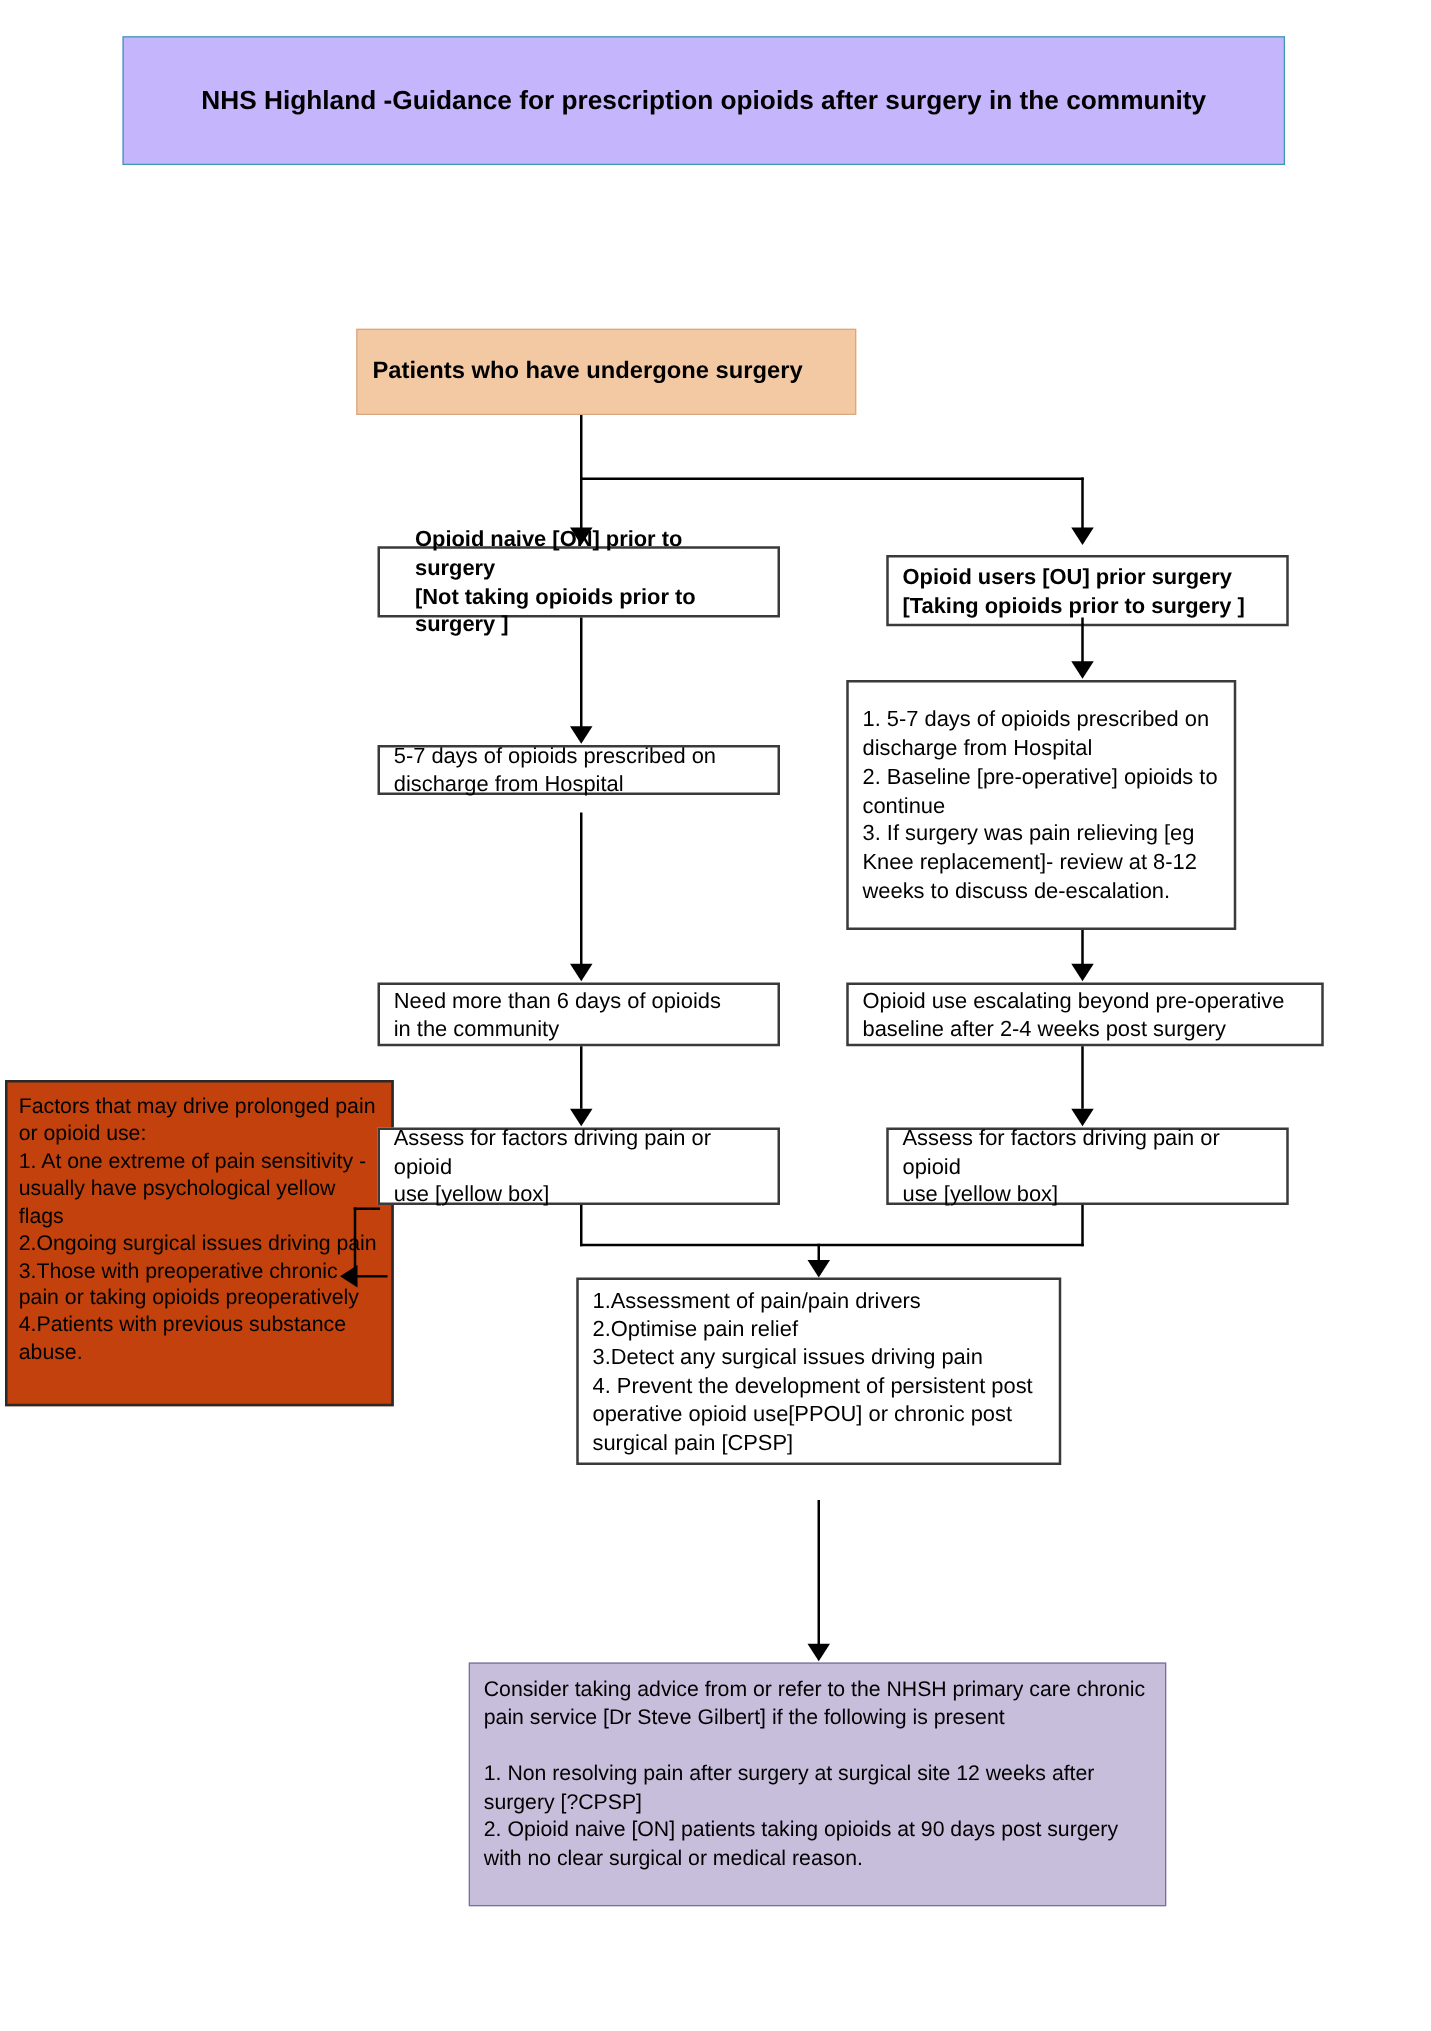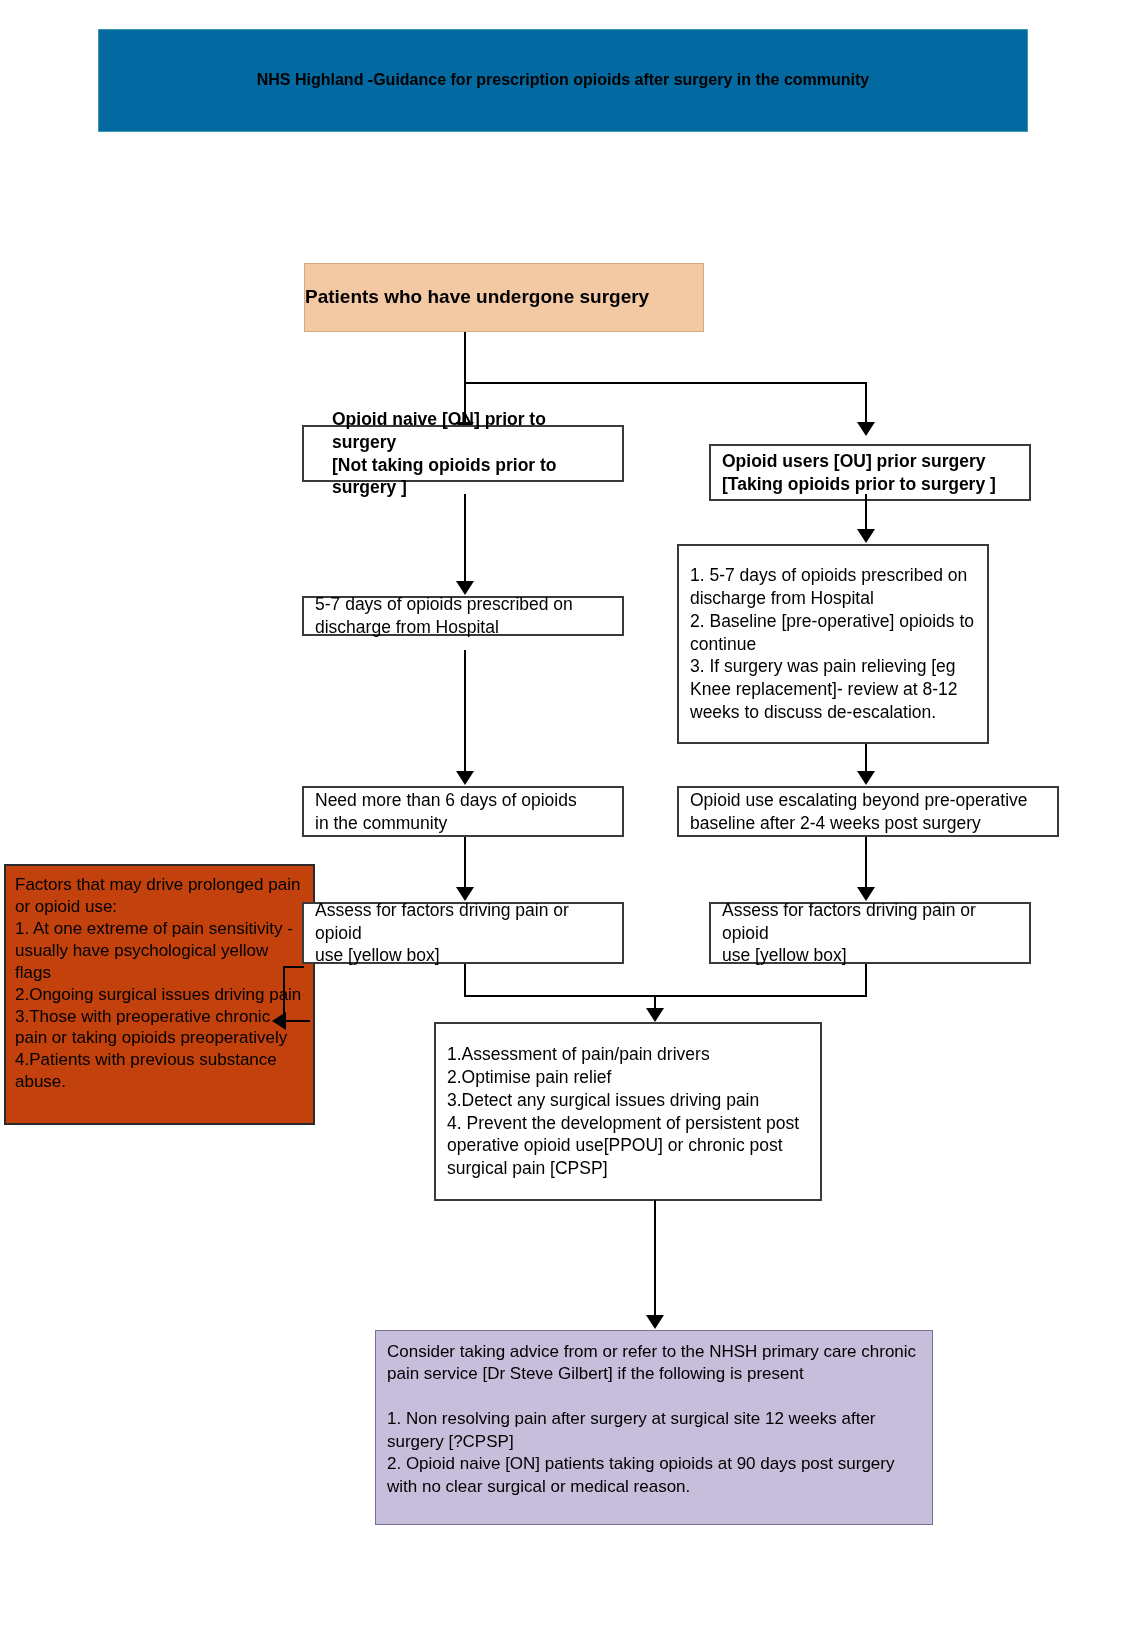--- a/index.html
+++ b/index.html
@@ -29,65 +29,66 @@
     line-height: 1.30;
     white-space: pre-line;
   }
 
   
   #title-banner {
     left: 98px;
     top: 29px;
     width: 930px;
     height: 103px;
-    background: #0369a1;
+    background: #c4b5fd;
     border: 1px solid #3a9ab3;
     display: flex;
     align-items: center;
     justify-content: center;
     text-align: center;
     padding: 0 24px;
     font-weight: bold;
-    font-size: 16px;
+    font-size: 21px;
     white-space: normal;
   }
 
   
   #start-node {
-    left: 304px;
+    left: 285px;
     top: 263px;
     width: 400px;
     height: 69px;
     background: #f3c9a4;
     border: 1px solid #d9a87e;
     display: flex;
     align-items: center;
+    padding-left: 12px;
     font-weight: bold;
     font-size: 19px;
   }
 
   
   .box {
     background: #ffffff;
     padding: 10px 11px;
     display: flex;
     flex-direction: column;
     justify-content: center;
   }
   .box.bold { font-weight: bold; }
 
-  #node-on      { left: 302px; top: 425px; width: 322px; height: 57px; padding-left: 28px; }
+  #node-on      { left: 302px; top: 437px; width: 322px; height: 57px; padding-left: 28px; }
   #node-ou      { left: 709px; top: 444px; width: 322px; height: 57px; }
   #node-on-dis  { left: 302px; top: 596px; width: 322px; height: 40px; }
   #node-ou-dis  { left: 677px; top: 544px; width: 312px; height: 200px; }
   #node-on-need { left: 302px; top: 786px; width: 322px; height: 51px; }
   #node-ou-esc  { left: 677px; top: 786px; width: 382px; height: 51px; }
   #node-on-assess { left: 302px; top: 902px; width: 322px; height: 62px; }
   #node-ou-assess { left: 709px; top: 902px; width: 322px; height: 62px; }
-  #node-plan    { left: 434px; top: 1022px; width: 388px; height: 179px; }
+  #node-plan    { left: 461px; top: 1022px; width: 388px; height: 150px; }
 
   
   #node-factors {
     left: 4px;
     top: 864px;
     width: 311px;
     height: 261px;
     background: #c2410c;
     border: 2px solid #2a2a2a;
     padding: 8px 9px;

